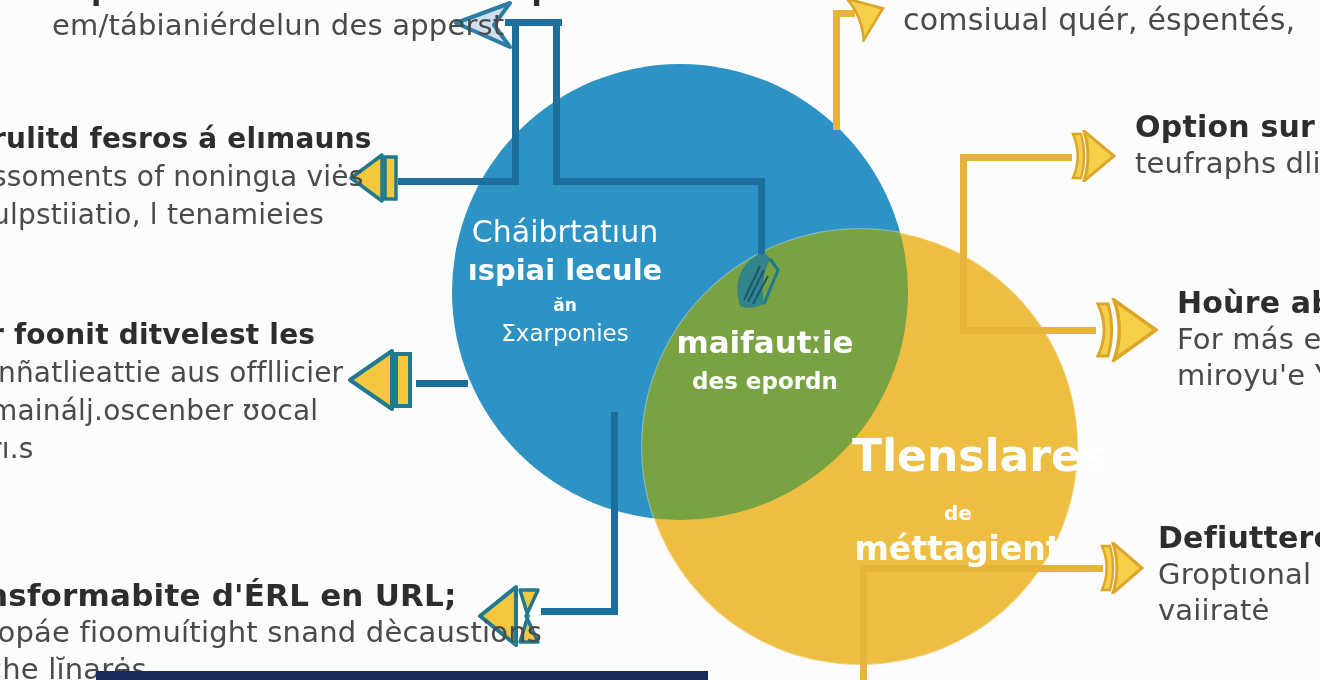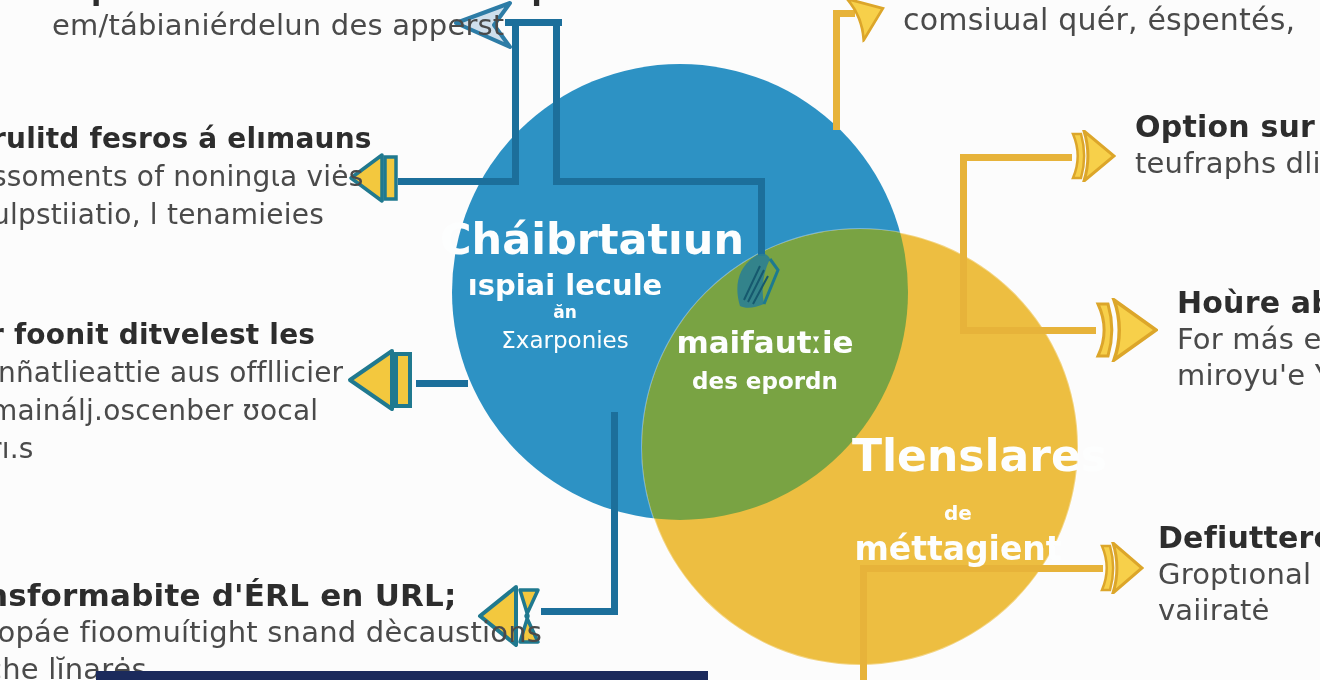--- a/index.html
+++ b/index.html
@@ -93,23 +93,23 @@
     <path d="M20 2 L62 32 L20 62 C27 43 27 21 20 2 Z" fill="#f7d04a" stroke="#dca62a" stroke-width="3.5"></path>
     <path d="M4 6 L14 6 C19 23 19 41 14 58 L4 58 C12 41 12 23 4 6 Z" fill="#f7d04a" stroke="#dca62a" stroke-width="3"></path>
   </svg>
 
   <svg class="arrow" style="left:1100px;top:542px" width="44" height="52" viewBox="0 0 44 52">
     <path d="M13 1 L42 26 L13 51 C18 35 18 17 13 1 Z" fill="#f7d04a" stroke="#dca62a" stroke-width="3"></path>
     <path d="M2 4 L10 4 C14 18 14 34 10 48 L2 48 C8 34 8 18 2 4 Z" fill="#f7d04a" stroke="#dca62a" stroke-width="2.5"></path>
   </svg>
 
   <div class="vlabel" style="left:440px;top:214px;width:250px;">
-    <span style="font-size:43px;font-weight:bold;">Cháibrtatıun</span>
+    <span style="font-size:30px;font-weight:normal;">Cháibrtatıun</span>
     <span style="font-size:29px;font-weight:bold;margin-top:4px;">ıspiai lecule</span>
-    <span style="font-size:17px;font-weight:bold;">ăn</span>
+    <span style="font-size:17px;font-weight:bold;margin-top:8px;">ăn</span>
     <span style="font-size:23px;font-weight:normal;margin-top:5px;">Ʃxarponies</span>
   </div>
 
   <svg style="position:absolute;left:728px;top:250px" width="58" height="62" viewBox="0 0 58 62">
     <path d="M12 56 C6 36 10 18 26 7 C32 2 40 3 42 9 C35 23 33 39 36 54 C27 58 18 59 12 56 Z" fill="#2b7f93" opacity="0.9"></path>
     <path d="M42 9 L50 20 L36 54" fill="none" stroke="#1d7a90" stroke-width="3"></path>
     <path d="M16 50 L32 16 M20 52 L36 20 M25 54 L40 26" stroke="#16596e" stroke-width="2" fill="none"></path>
   </svg>
 
   <div class="vlabel" style="left:655px;top:318px;width:220px;">

